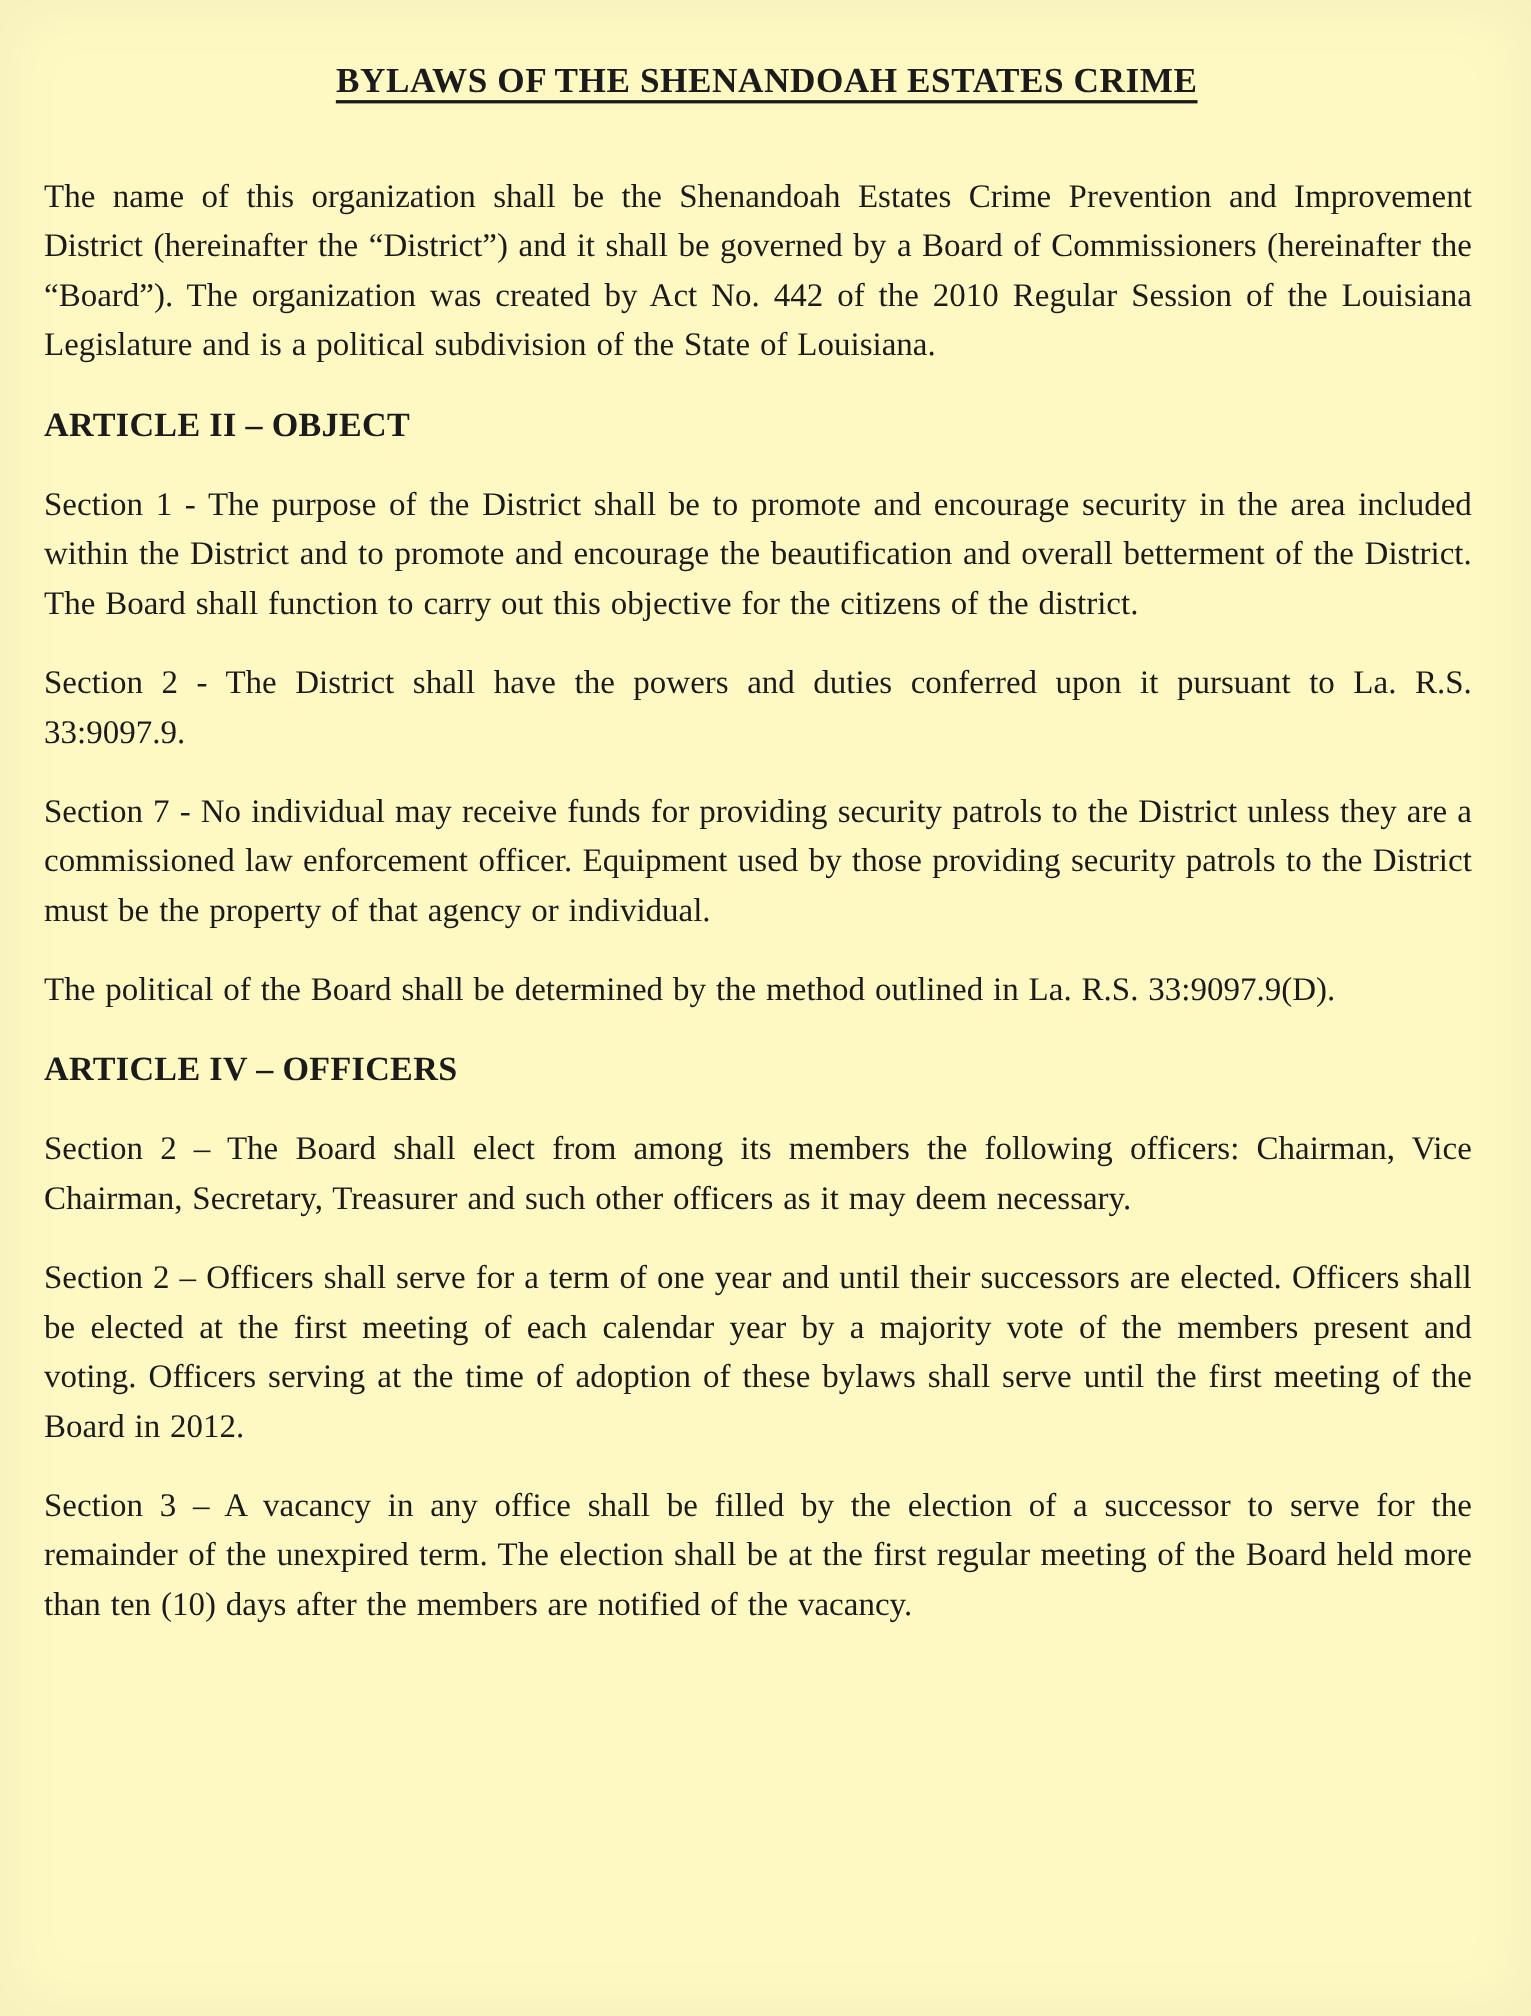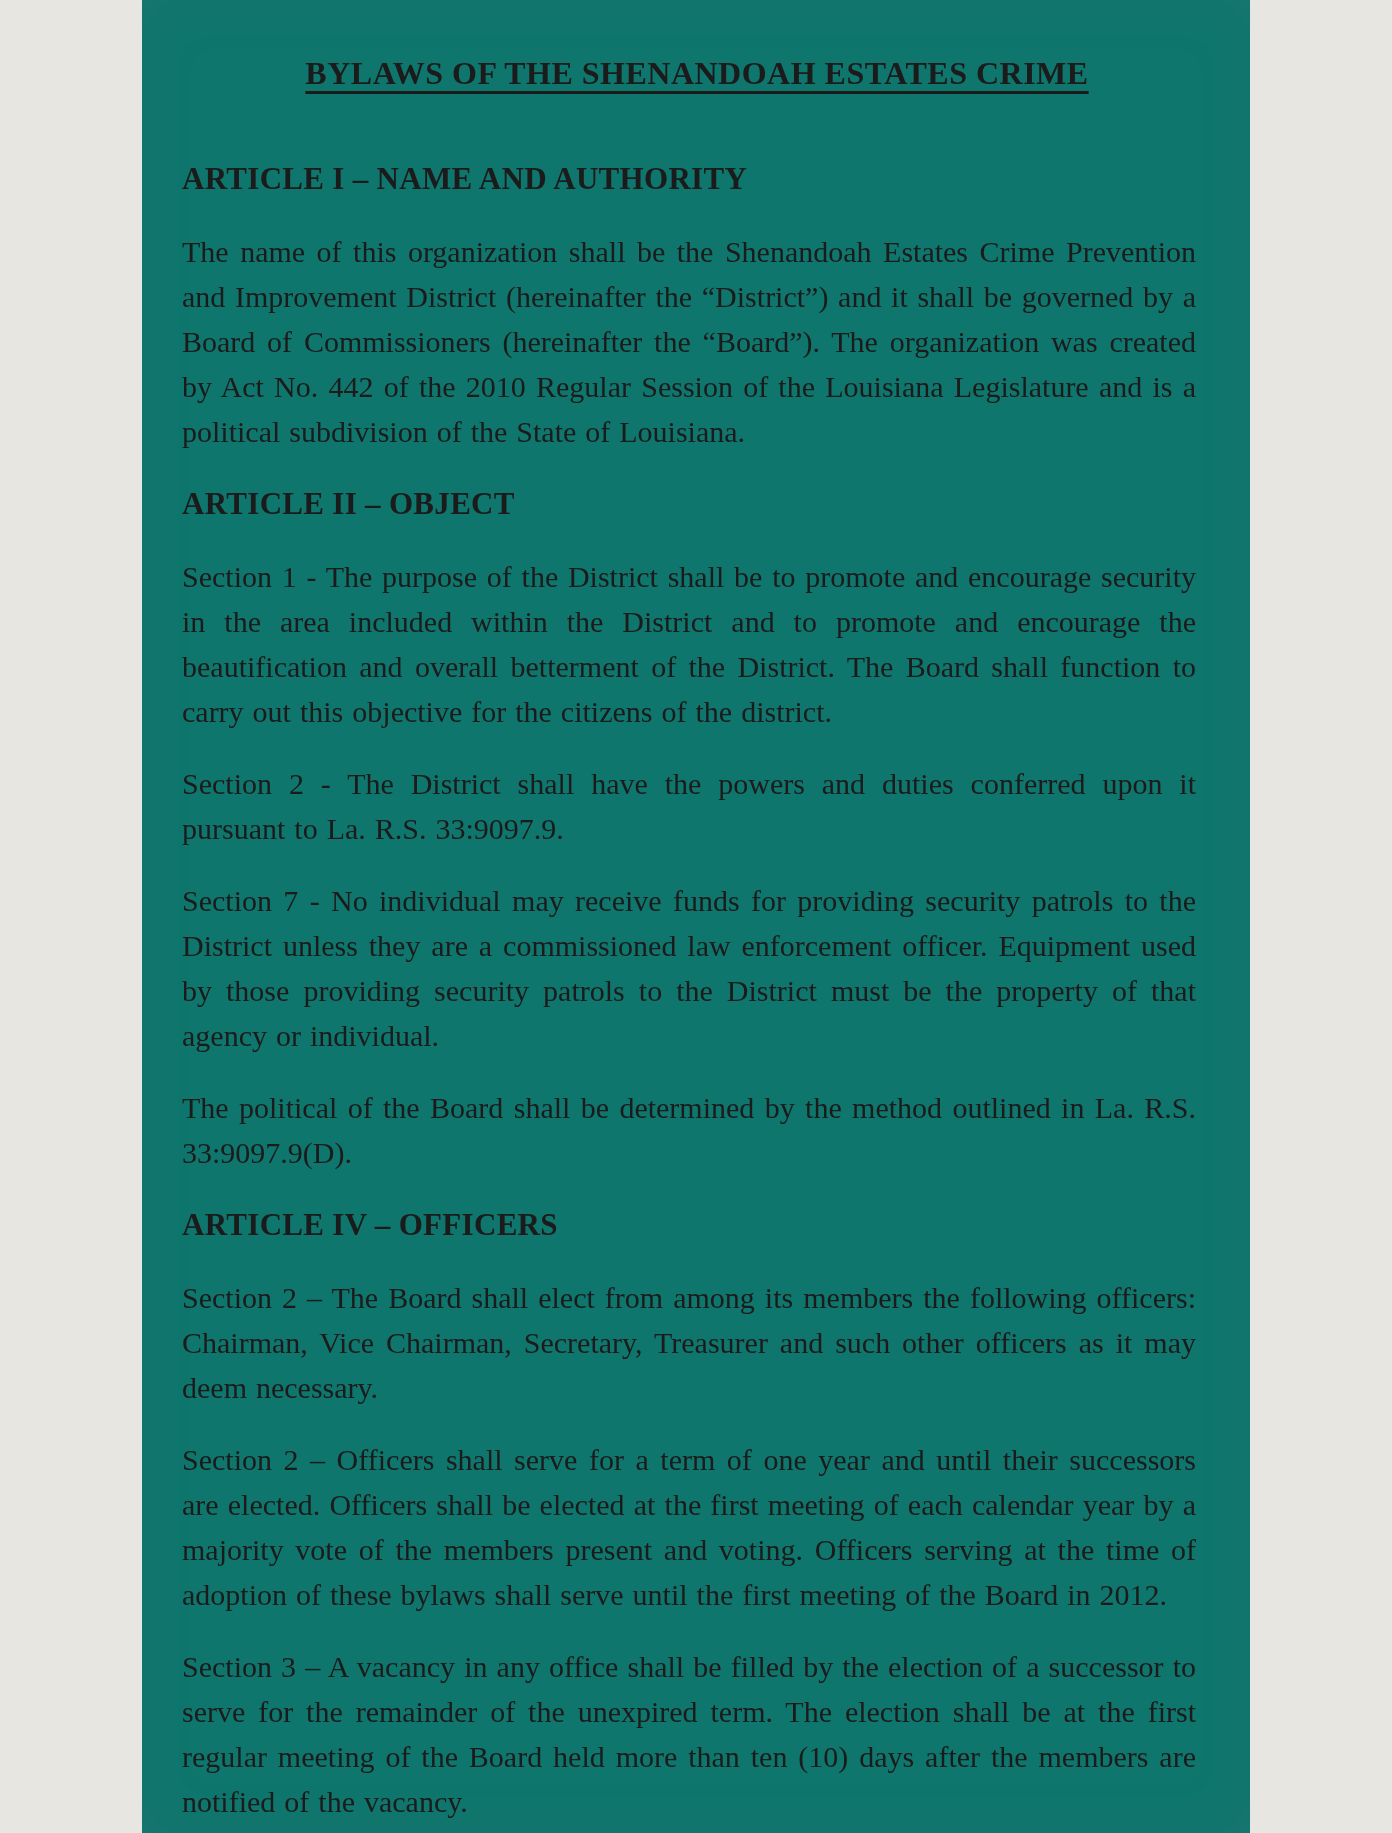--- a/index.html
+++ b/index.html
@@ -2,26 +2,26 @@
 <html><head>
 <meta charset="utf-8">
 <style>
   html, body {
     margin: 0;
     padding: 0;
     background: #e8e6e0;
   }
   .page {
     position: relative;
-    width: 1108px;
+    width: 1392px;
     height: 1833px;
     box-sizing: border-box;
     margin: 0 auto;
     padding: 50px 38px 0 40px;
-    background: #0f766e;
+    background: #fef9c3;
     box-shadow: inset 0 0 60px rgba(120,115,100,0.08);
     color: #1b1b1b;
     font-family: "Liberation Serif", "DejaVu Serif", serif;
     overflow: hidden;
   }
   .doc-title {
     margin: 0 70px 60px 70px;
     text-align: center;
     font-weight: bold;
     font-size: 32px;
@@ -53,21 +53,20 @@
 </head>
 <body>
 
 <div class="page">
 
   <h1 class="doc-title">
     <span class="title-line">BYLAWS OF THE SHENANDOAH ESTATES CRIME</span><br>
   </h1>
 
   <section>
-    <h2 class="article-heading">ARTICLE I – NAME AND AUTHORITY</h2>
     <p class="body-para">The name of this organization shall be the Shenandoah Estates Crime Prevention and Improvement District (hereinafter the “District”) and it shall be governed by a Board of Commissioners (hereinafter the “Board”).  The organization was created by Act No. 442 of the 2010 Regular Session of the Louisiana Legislature and is a political subdivision of the State of Louisiana.</p>
   </section>
 
   <section>
     <h2 class="article-heading">ARTICLE II – OBJECT</h2>
     <p class="body-para">Section 1 - The purpose of the District shall be to promote and encourage security in the area included within the District and to promote and encourage the beautification and overall betterment of the District.  The Board shall function to carry out this objective for the citizens of the district.</p>
     <p class="body-para">Section 2 - The District shall have the powers and duties conferred upon it pursuant to La. R.S. 33:9097.9.</p>
     <p class="body-para">Section 7 - No individual may receive funds for providing security patrols to the District unless they are a commissioned law enforcement officer.  Equipment used by those providing security patrols to the District must be the property of that agency or individual.</p>
   </section>
 

